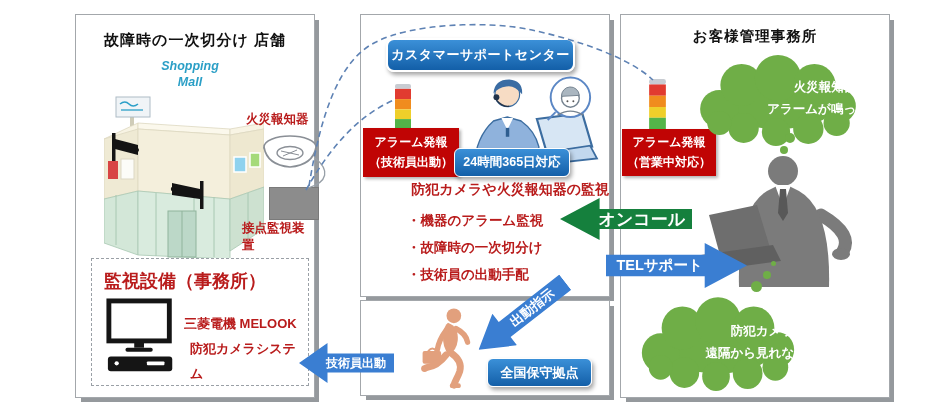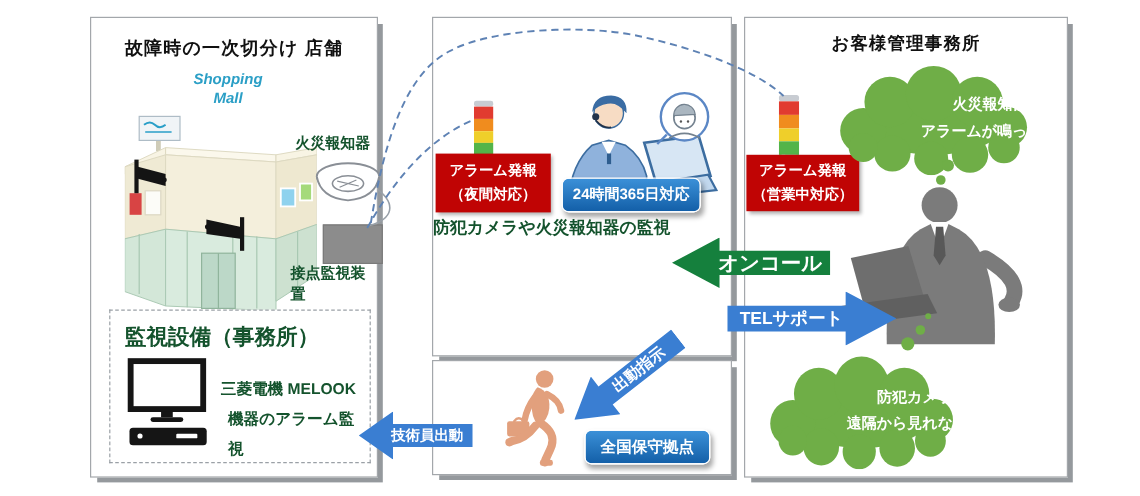--- a/index.html
+++ b/index.html
@@ -1,20 +1,20 @@
 <!DOCTYPE html>
 <html><head>
 <meta charset="utf-8">
 <style>
   html,body{margin:0;padding:0;background:#fff;}
   body{font-family:"Liberation Sans","DejaVu Sans",sans-serif;}
   #stage{position:relative;width:950px;height:413px;background:#fff;overflow:hidden;}
   .abs{position:absolute;}
   .panel{position:absolute;background:#fff;border:1.5px solid #a3a7ab;box-shadow:5px 5px 0 -1px #95999d;z-index:1;}
-  .jp{font-weight:bold;color:#14532d;}
+  .jp{font-weight:bold;color:#b91c1c;}
   .panel-title{font-weight:bold;color:#111;text-align:center;letter-spacing:1px;}
   
   .blue-badge{background:linear-gradient(#3b90d8,#135fa8);border:2px solid #fff;border-radius:8px;
     box-shadow:2px 3px 4px rgba(0,0,0,.35);color:#fff;font-weight:bold;display:flex;align-items:center;justify-content:center;}
   .red-badge{background:#c00404;color:#fff;font-weight:bold;text-align:center;display:flex;flex-direction:column;
     justify-content:center;line-height:1.65;box-shadow:2px 2px 3px rgba(0,0,0,.3);}
   
   .arrow{position:absolute;display:flex;align-items:center;justify-content:center;color:#fff;font-weight:bold;z-index:6;}
   .arrow-left{clip-path:polygon(0 50%,30% 0,30% 26%,100% 26%,100% 74%,30% 74%,30% 100%);}
   .arrow-left span{margin-left:24%;}
@@ -105,26 +105,27 @@
           <rect x="22" y="51" width="28" height="4" rx="2" fill="#151515"></rect>
         </g>
         <g>
           <rect x="4" y="60" width="66" height="15" rx="3" fill="#151515"></rect>
           <circle cx="13" cy="67" r="2.2" fill="#fff"></circle>
           <rect x="44" y="65" width="18" height="4" rx="1" fill="#fff"></rect>
         </g>
       </svg>
       <div class="abs jp" style="left:92px;top:52px;font-size:13px;line-height:25px;">
         <div>三菱電機 MELOOK</div>
-        <div style="padding-left:6px;">機器のアラーム監視</div>
+        <div style="padding-left:6px;">防犯カメラシステム</div>
       </div>
     </div>
   </div>
 
   <div class="panel" style="left:360px;top:14px;width:248px;height:281px;">
+    <div class="blue-badge abs" style="left:25px;top:23px;width:185px;height:30px;font-size:13px;letter-spacing:.5px;">カスタマーサポートセンター</div>
 
     <svg class="abs" style="left:31px;top:68px;" width="22" height="78" viewBox="0 0 22 80" preserveAspectRatio="none">
       <rect x="3" y="1" width="16" height="5" rx="2" fill="#c8ccd2"></rect>
       <rect x="3" y="6" width="16" height="10.5" fill="#e13b30"></rect>
       <rect x="3" y="16.5" width="16" height="10.5" fill="#f08c1e"></rect>
       <rect x="3" y="27" width="16" height="10" fill="#efcf2a"></rect>
       <rect x="3" y="37" width="16" height="10.5" fill="#53b449"></rect>
       <rect x="5" y="47.5" width="12" height="31" fill="#ccd4da"></rect>
       <rect x="5" y="47.5" width="3" height="31" fill="#dde4ea"></rect>
     </svg>
@@ -146,26 +147,31 @@
         <circle cx="116" cy="25" r="9" fill="#fff" stroke="#74828f" stroke-width="1.4"></circle>
         <path d="M107,23 a9,9 0 0 1 18,-1 z" fill="#aab6c0" stroke="#74828f" stroke-width="1"></path>
         <circle cx="113" cy="28" r="1" fill="#555"></circle>
           <circle cx="119" cy="28" r="1" fill="#555"></circle>
         <path d="M103,42 Q116,34 129,42" stroke="#74828f" stroke-width="1.4" fill="none"></path>
       </g>
     </svg>
 
     <div class="red-badge abs" style="left:2px;top:113px;width:96px;height:49px;font-size:12px;">
       <div>アラーム発報</div>
-      <div>（夜間対応）</div>
-    </div>
-
-    <div class="blue-badge abs" style="left:107px;top:133px;width:114px;height:27px;font-size:12.5px;border-radius:6px;border-width:1.5px;">24時間365日対応</div>
-
-    <div class="abs jp" style="left:0;top:166px;width:100%;text-align:left;font-size:14px;font-family:Liberation Mono, monospace;">防犯カメラや火災報知器の監視</div>
+      <div>（技術員出動）</div>
+    </div>
+
+    <div class="blue-badge abs" style="left:93px;top:133px;width:114px;height:27px;font-size:12.5px;border-radius:6px;border-width:1.5px;">24時間365日対応</div>
+
+    <div class="abs jp" style="left:0;top:166px;width:100%;text-align:right;font-size:14px;font-family:Liberation Mono, monospace;">防犯カメラや火災報知器の監視</div>
+    <div class="abs jp" style="left:46px;top:192px;font-size:13.5px;line-height:27px;">
+      <div>・機器のアラーム監視</div>
+      <div>・故障時の一次切分け</div>
+      <div>・技術員の出動手配</div>
+    </div>
   </div>
 
   <div class="panel" style="left:360px;top:300px;width:248px;height:94px;text-align:center;">
     <svg class="abs" style="left:52px;top:6px;" width="70" height="86" viewBox="0 0 70 88">
       <g fill="#e2a07d" stroke="#e2a07d" stroke-linecap="round">
         <circle cx="41" cy="9" r="7.5" stroke="none"></circle>
         <path d="M35,16 Q46,20 45,34 Q44,44 36,49 Q29,42 30,28 Q31,19 35,16 Z" stroke="none"></path>
         <path d="M43,22 C51,26 54,30 55,36" fill="none" stroke-width="5.5"></path>
         <path d="M33,24 C27,32 25,38 24,44" fill="none" stroke-width="5.5"></path>
         <rect x="9" y="45" width="19" height="13" rx="2" stroke="none"></rect>

